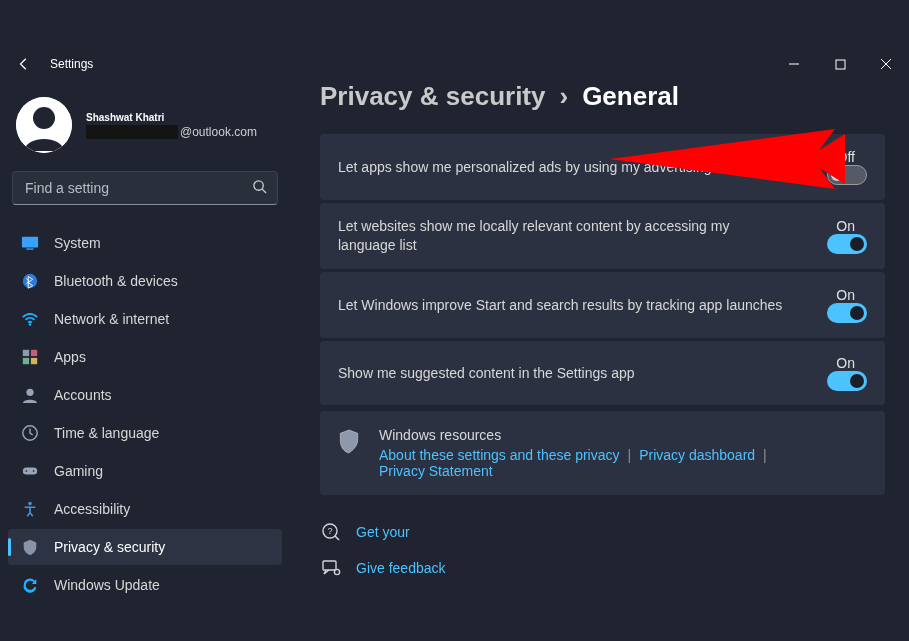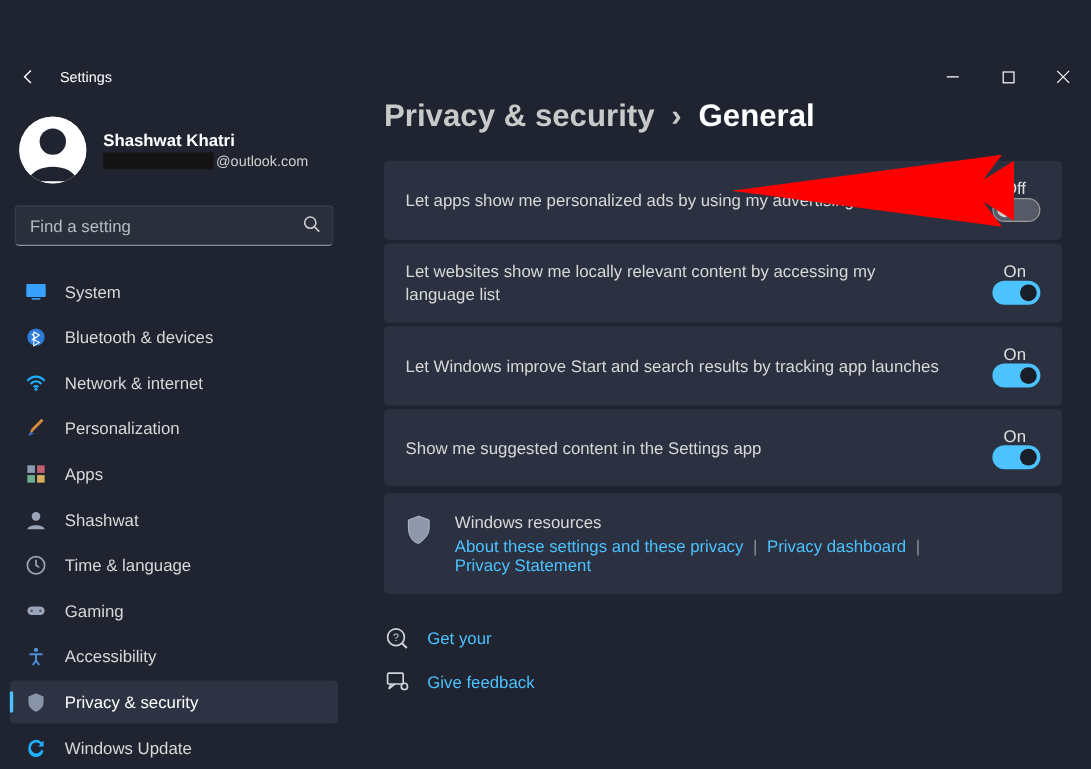--- a/index.html
+++ b/index.html
@@ -76,21 +76,21 @@
   }
   .avatar-wrap {
     width: 56px; height: 56px;
     border-radius: 50%;
     background: #ffffff;
     display: flex; align-items: center; justify-content: center;
     margin-right: 14px;
     overflow: hidden;
   }
   .avatar-wrap svg { width: 56px; height: 56px; }
-  .user-info .name { font-weight: 600; font-size: 14px; }
+  .user-info .name { font-weight: 600; font-size: 10px; }
   .user-info .email-line {
     display: flex; align-items: center;
     color: #cfcfcf; font-size: 12px; margin-top: 2px;
   }
   .email-mask {
     display: inline-block;
     width: 92px; height: 14px;
     background: #141414;
     margin-right: 2px;
   }
@@ -323,45 +323,36 @@
             <svg width="18" height="18" viewBox="0 0 20 20">
                 <path d="M2 8c5-5 11-5 16 0M5 11c3-3 7-3 10 0M8 14c1.2-1.2 2.8-1.2 4 0" stroke="#1fb0ff" stroke-width="2" fill="none"></path>
                 <circle cx="10" cy="16" r="1.4" fill="#1fb0ff"></circle>
               </svg>
           </span>
           <span>Network &amp; internet</span>
         </div>
         <div class="nav-item">
           <span class="nav-icon">
             <svg width="18" height="18" viewBox="0 0 20 20">
-                <path d="M3 17l3-7 9-9 2 2-9 9-5 5z" fill="#d68b3e"></path>
-                <path d="M3 17l2-4 3 2-5 2z" fill="#2f6bd6"></path>
-              </svg>
-          </span>
-          <span>Personalization</span>
-        </div>
-        <div class="nav-item">
-          <span class="nav-icon">
-            <svg width="18" height="18" viewBox="0 0 20 20">
                 <rect x="2" y="2" width="7" height="7" fill="#8f9ab0"></rect>
                 <rect x="11" y="2" width="7" height="7" fill="#c06070"></rect>
                 <rect x="2" y="11" width="7" height="7" fill="#6fb08f"></rect>
                 <rect x="11" y="11" width="7" height="7" fill="#d6b060"></rect>
               </svg>
           </span>
           <span>Apps</span>
         </div>
         <div class="nav-item">
           <span class="nav-icon">
             <svg width="18" height="18" viewBox="0 0 20 20">
                 <circle cx="10" cy="7" r="4" fill="#9aa4b8"></circle>
                 <path d="M2 19c1-5 15-5 16 0z" fill="#9aa4b8"></path>
               </svg>
           </span>
-          <span>Shashwat</span>
+          <span>Accounts</span>
         </div>
         <div class="nav-item">
           <span class="nav-icon">
             <svg width="18" height="18" viewBox="0 0 20 20">
                 <circle cx="10" cy="10" r="8" fill="none" stroke="#9aa4b8" stroke-width="1.6"></circle>
                 <path d="M10 5v5l3 2" stroke="#9aa4b8" stroke-width="1.6" fill="none"></path>
               </svg>
           </span>
           <span>Time &amp; language</span>
         </div>

